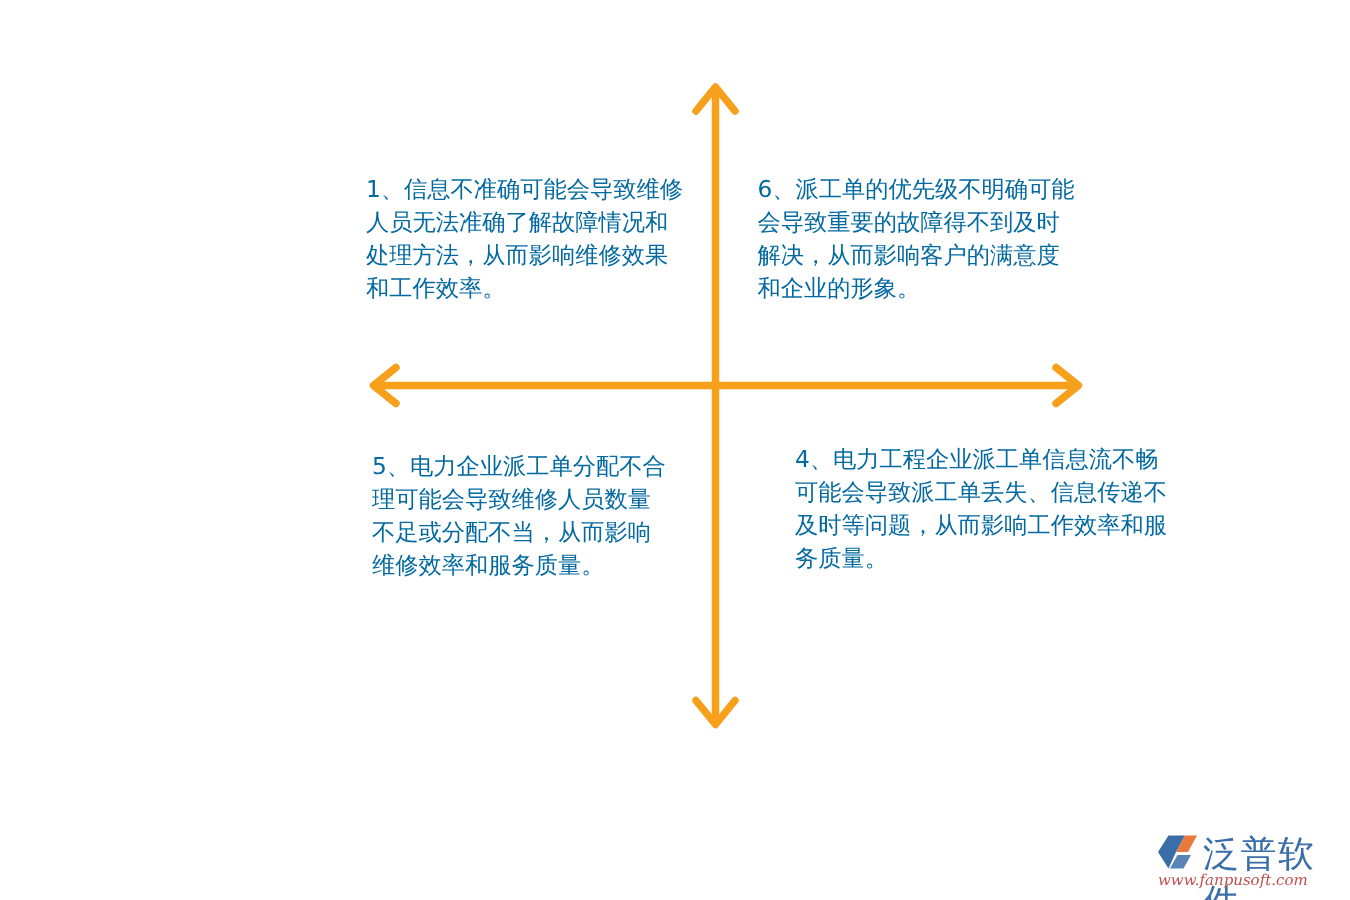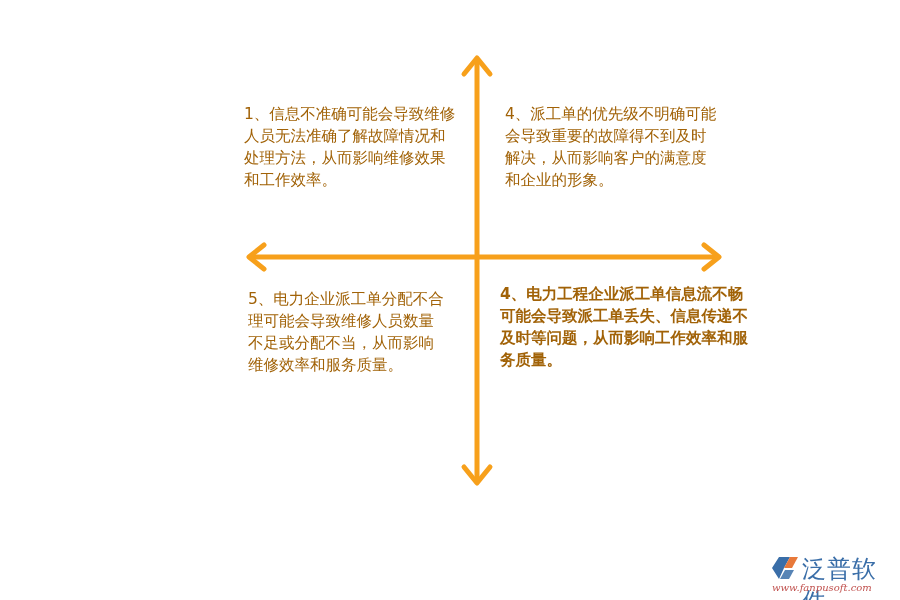--- a/index.html
+++ b/index.html
@@ -1,23 +1,23 @@
 <!DOCTYPE html>
 <html><head>
   <meta charset="utf-8">
   <style>
     html, body { margin: 0; padding: 0; background: #ffffff; }
     body { width: 900px; height: 600px; position: relative; overflow: hidden;
            font-family: "DejaVu Sans", "Liberation Sans", sans-serif; }
     .axes { position: absolute; left: 0; top: 0; width: 900px; height: 600px; }
-    .quad { position: absolute; font-size: 15.5px; line-height: 22px; color: #a16207; }
+    .quad { position: absolute; font-size: 15.5px; line-height: 22px; color: #0369a1; margin-top: 12px; }
     .q1 { left: 244px; top: 103px; width: 215px; }
     .q2 { left: 505px; top: 103px; width: 215px; }
     .q3 { left: 248px; top: 288px; width: 200px; }
-    .q4 { left: 500px; top: 283px; width: 250px; font-weight: bold; }
+    .q4 { left: 530px; top: 283px; width: 250px; }
     .logo { position: absolute; left: 766px; top: 553px; width: 130px; height: 45px; }
     .logo-name { position: absolute; left: 36px; top: 0px; font-size: 24px; color: #3a6ea8;
                  letter-spacing: 1px; font-family: "DejaVu Sans", sans-serif; }
     .logo-url { position: absolute; left: 6px; top: 29px; font-size: 10px; color: #c0504d;
                 font-family: "DejaVu Serif", serif; font-style: italic; }
     .logo-icon { position: absolute; left: 4px; top: 2px; width: 30px; height: 26px; }
   </style>
 </head>
 <body>
 
@@ -28,21 +28,21 @@
     <polyline points="464,74 477,58 490,74"></polyline>
     <polyline points="464,467 477,483 490,467"></polyline>
 
     <line x1="250" y1="257" x2="718" y2="257"></line>
     <polyline points="264,245 249,257 264,269"></polyline>
     <polyline points="704,245 719,257 704,269"></polyline>
   </g>
 </svg>
 
 <div class="quad q1">1、信息不准确可能会导致维修人员无法准确了解故障情况和处理方法，从而影响维修效果和工作效率。</div>
-<div class="quad q2">4、派工单的优先级不明确可能会导致重要的故障得不到及时解决，从而影响客户的满意度和企业的形象。</div>
+<div class="quad q2">6、派工单的优先级不明确可能会导致重要的故障得不到及时解决，从而影响客户的满意度和企业的形象。</div>
 <div class="quad q3">5、电力企业派工单分配不合理可能会导致维修人员数量不足或分配不当，从而影响维修效率和服务质量。</div>
 <div class="quad q4">4、电力工程企业派工单信息流不畅可能会导致派工单丢失、信息传递不及时等问题，从而影响工作效率和服务质量。</div>
 
 <div class="logo">
   <svg class="logo-icon" viewBox="0 0 30 26">
     <polygon points="2,13 9,2 20,2 14,13 9,24" fill="#3a6ea8"></polygon>
     <polygon points="14,13 20,2 28,2 22,13" fill="#e8793a"></polygon>
     <polygon points="10,24 15,15 24,15 19,24" fill="#3a6ea8" opacity="0.85"></polygon>
   </svg>
   <span class="logo-name">泛普软件</span>

